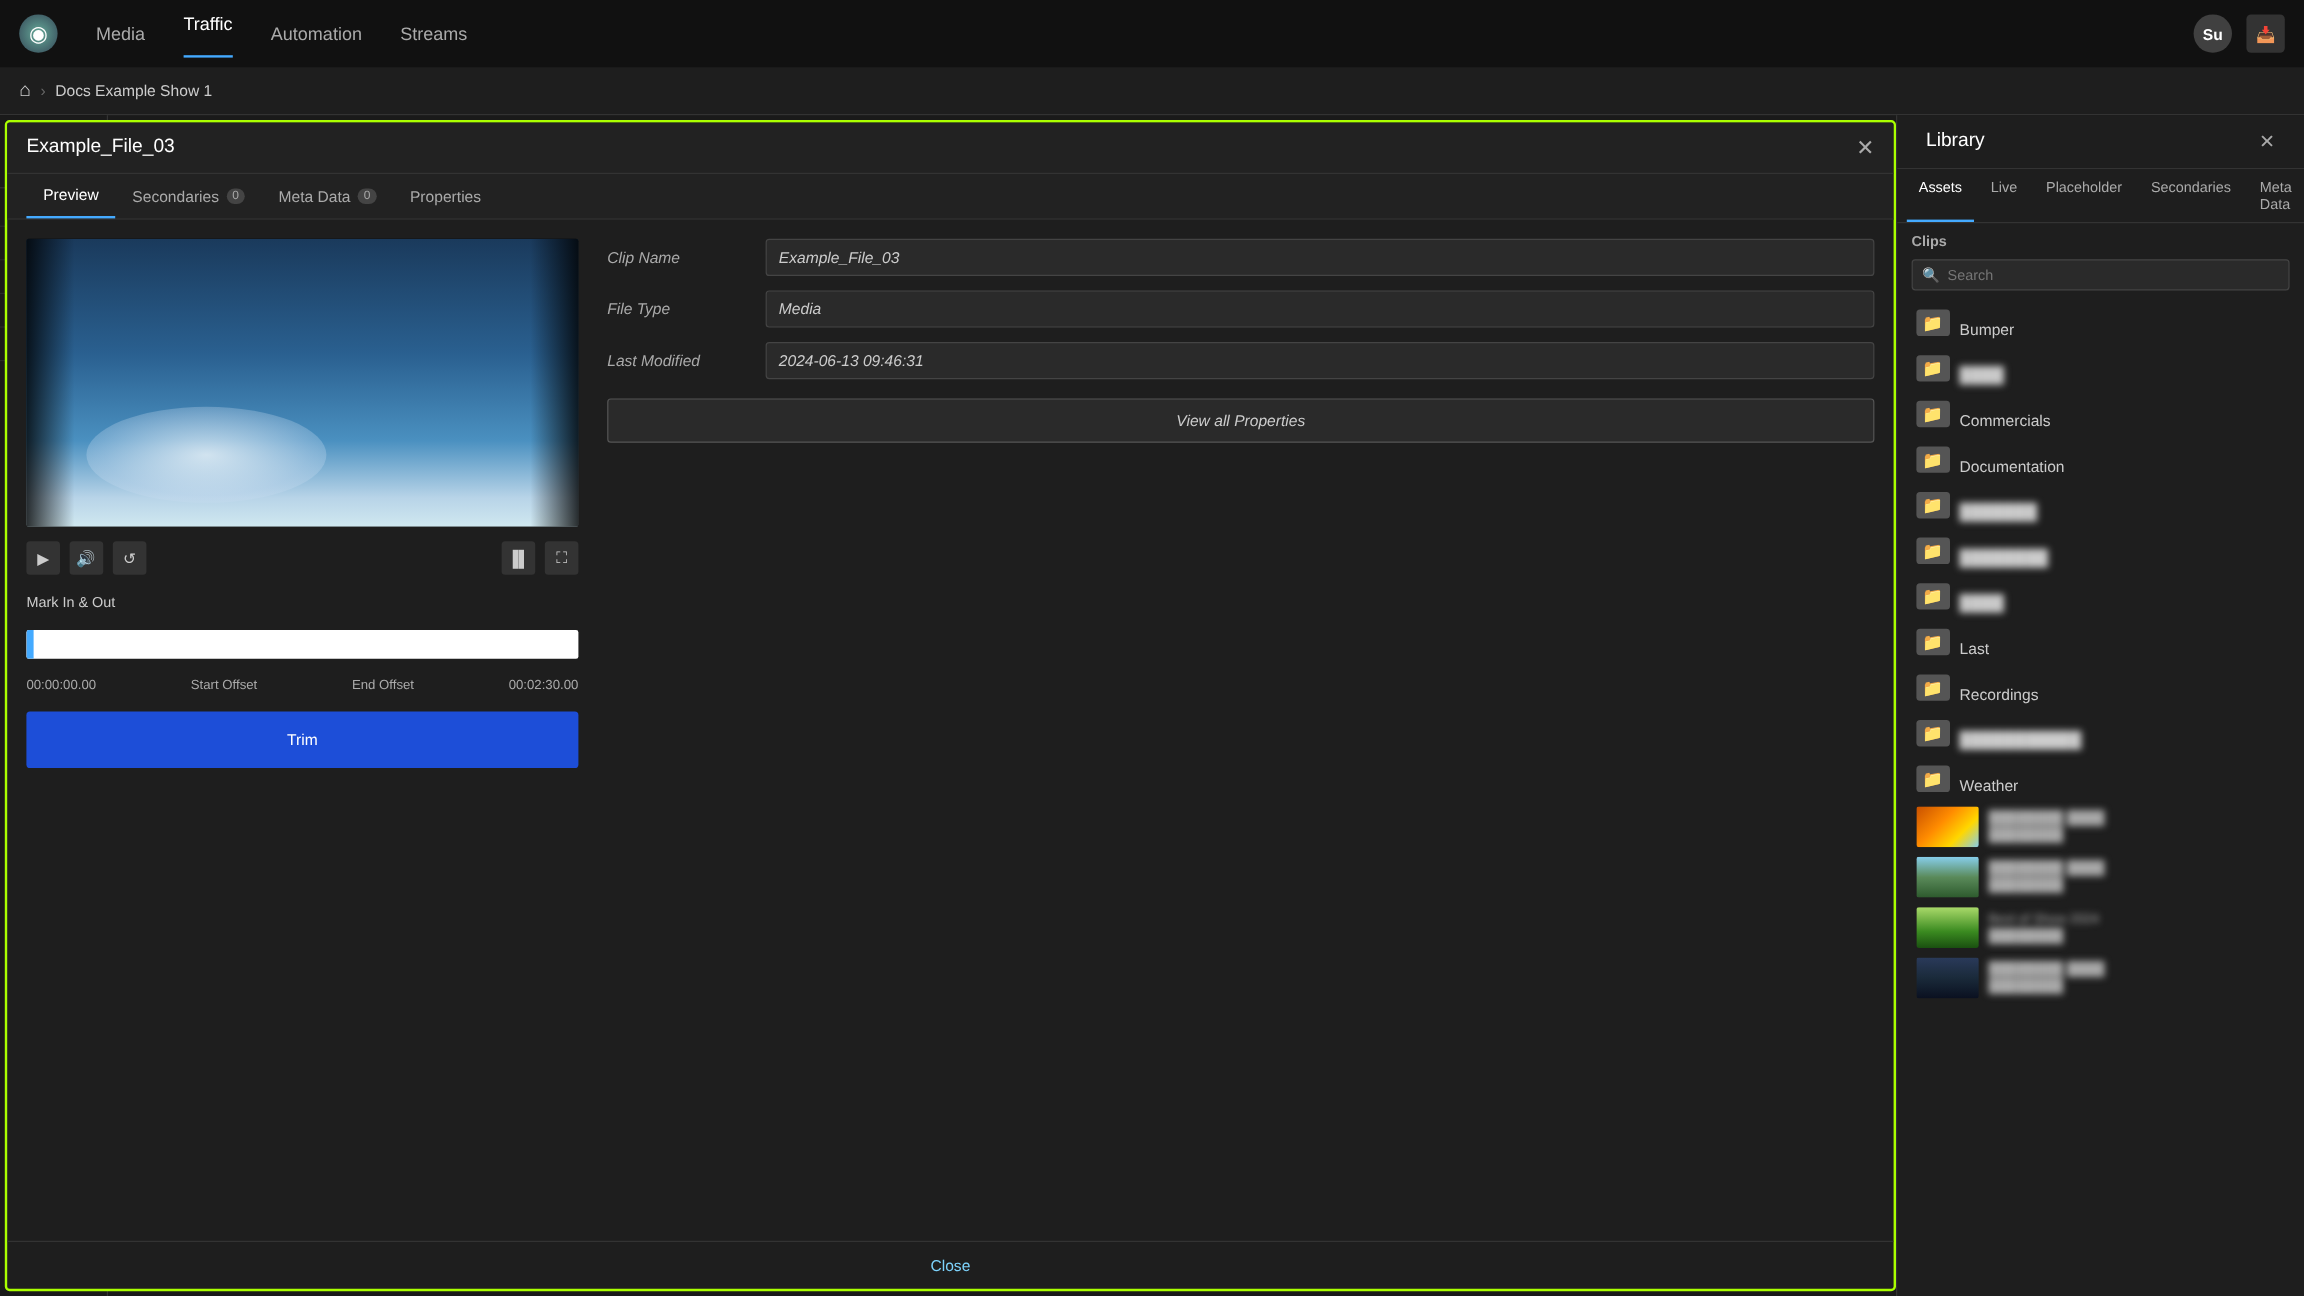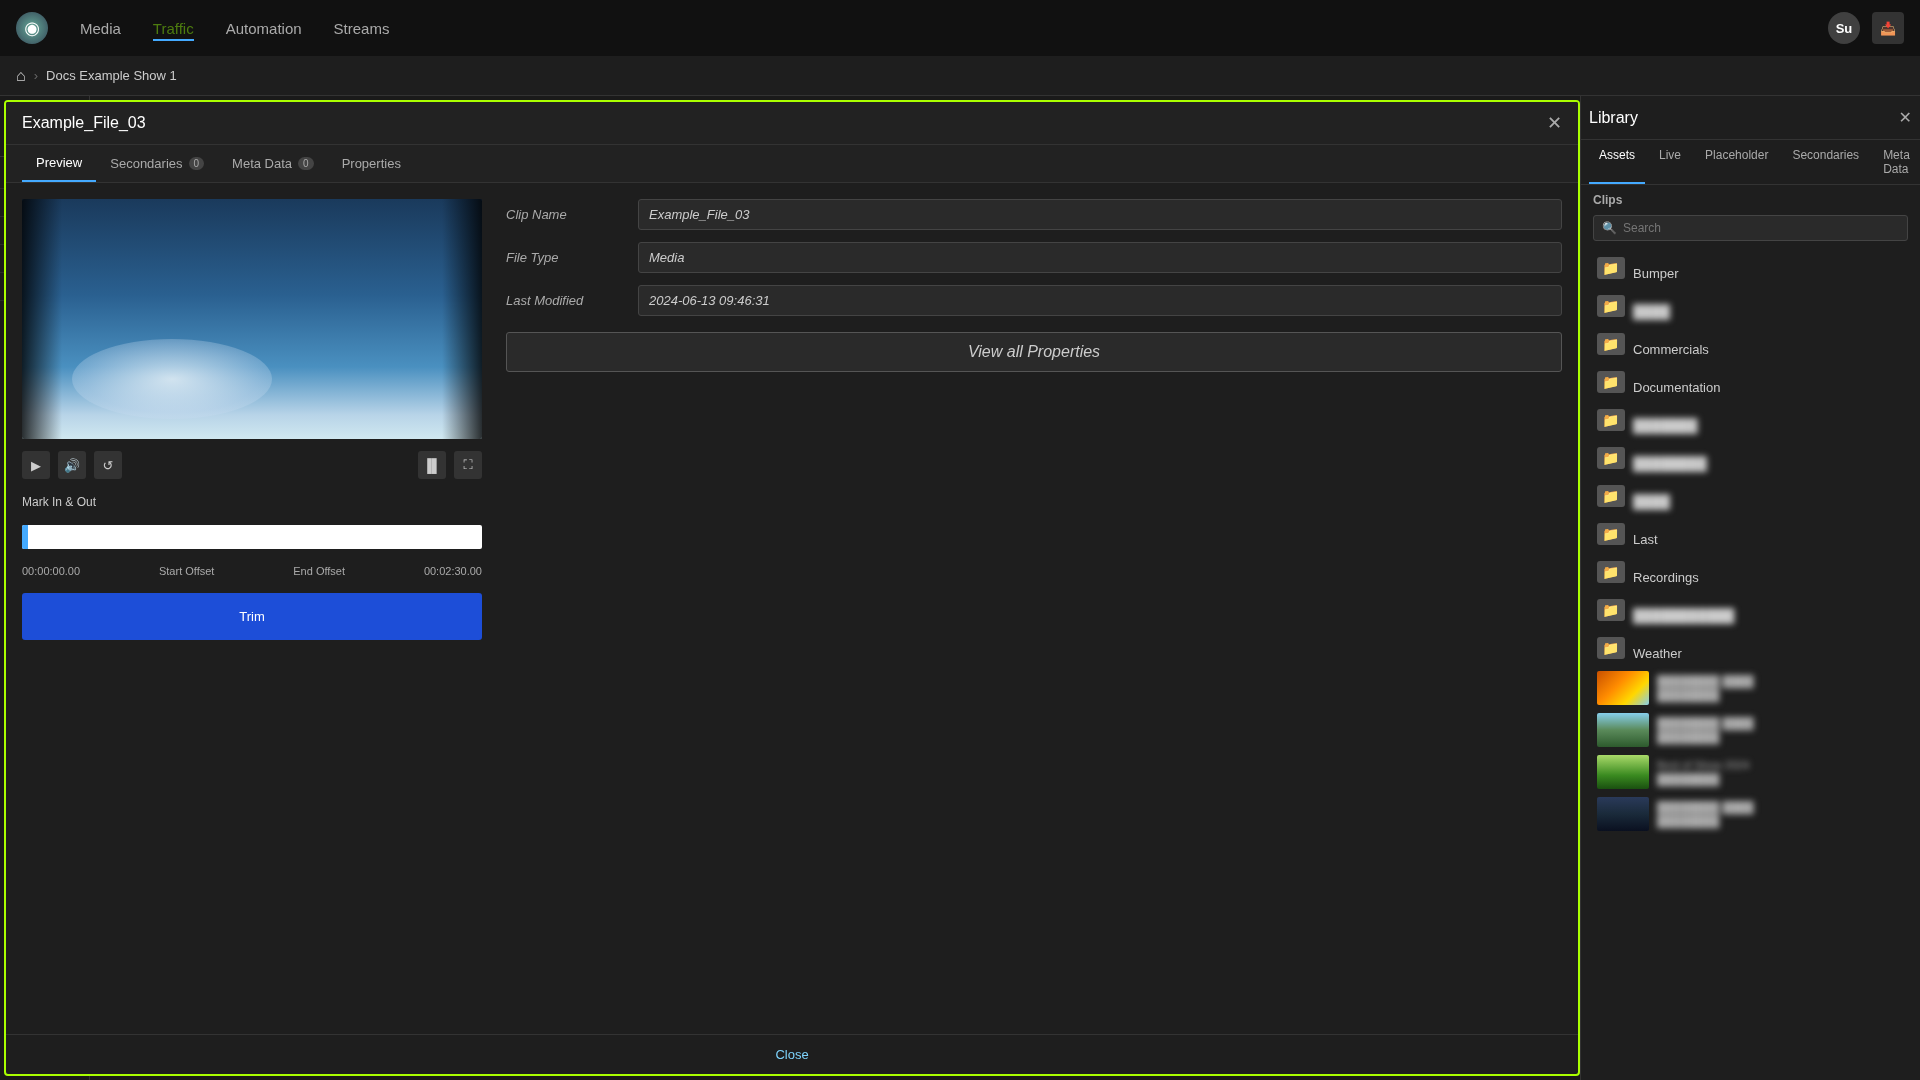--- a/index.html
+++ b/index.html
@@ -36,23 +36,23 @@
       flex-shrink: 0;
     }
     .nav-item {
       color: #aaa;
       font-size: 15px;
       cursor: pointer;
       padding: 4px 0;
       text-decoration: none;
     }
     .nav-item.active {
-      color: #4d7c0f;
+      color: #ffffff;
       border-bottom: 2px solid #4af;
-      padding-bottom: 2px;
+      padding-bottom: 17px;
     }
     .nav-right {
       margin-left: auto;
       display: flex;
       align-items: center;
       gap: 12px;
     }
     .user-avatar {
       width: 32px; height: 32px;
       background: #404040;
@@ -348,21 +348,21 @@
       font-size: 13px;
     }
     .view-all-btn {
       background: #2a2a2a;
       border: 1px solid #555;
       color: #ccc;
       border-radius: 3px;
       padding: 10px;
       text-align: center;
       cursor: pointer;
-      font-size: 16px;
+      font-size: 13px;
       margin-top: 4px;
     }
     .modal-footer {
       padding: 12px 16px;
       text-align: center;
       border-top: 1px solid #333;
     }
     .close-footer-btn {
       background: none;
       border: none;
@@ -377,21 +377,21 @@
       right: 0;
       top: 0;
       width: 340px;
       bottom: 0;
       background: #1e1e1e;
       border-left: 1px solid #333;
       display: flex;
       flex-direction: column;
     }
     .library-header {
-      padding: 12px 8px;
+      padding: 12px 24px;
       display: flex;
       align-items: center;
       justify-content: space-between;
       border-bottom: 1px solid #333;
     }
     .library-title {
       font-size: 16px;
       color: #fff;
       font-weight: 500;
     }

